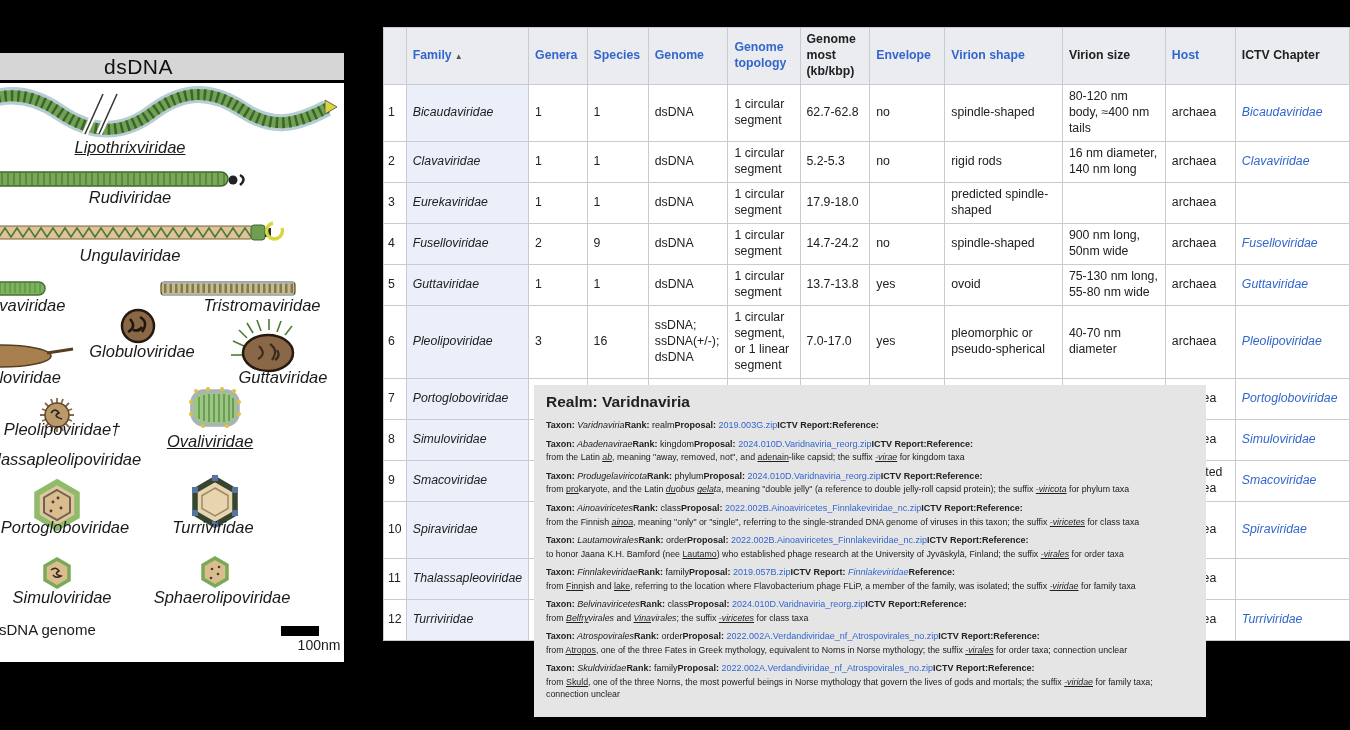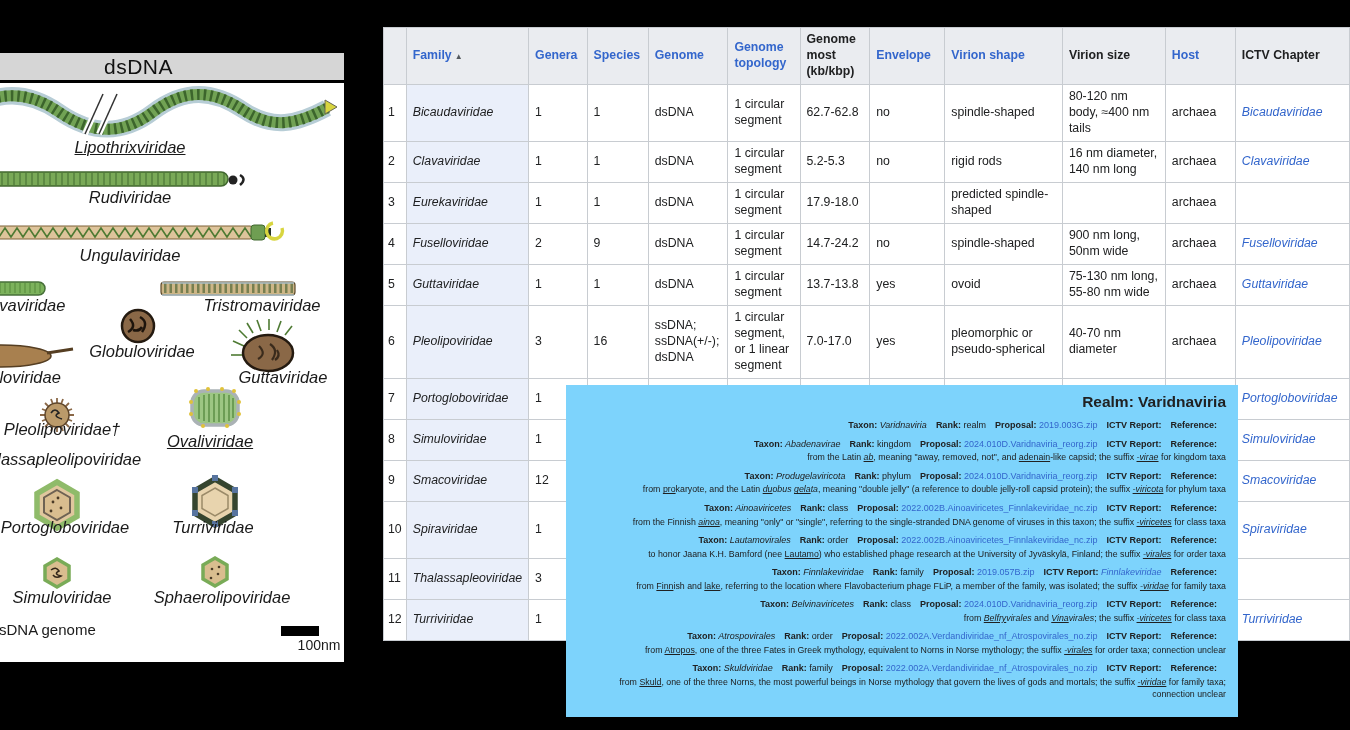--- a/index.html
+++ b/index.html
@@ -39,28 +39,28 @@
   }
   table.wikitable th{background:#eaecf0;font-weight:bold;color:#202122;}
   table.wikitable th.link-head{color:#3366cc;cursor:pointer;}
   table.wikitable td.numcol{padding:4px 4px;color:#202122;}
   table.wikitable td.famcol{background:#eaeffa;font-style:italic;}
   .sort-arrow{font-size:8px;color:#54595d;margin-left:3px;font-style:normal;}
   a.tlink{color:#3366cc;text-decoration:none;font-style:italic;cursor:pointer;}
 
   
   #doc{
-    position:absolute;left:566px;top:385px;width:672px;min-height:330px;
-    background:#7dd3fc;padding:8px 12px 10px 12px;box-sizing:border-box;text-align:right;
+    position:absolute;left:534px;top:385px;width:672px;min-height:330px;
+    background:#e5e5e5;padding:8px 12px 10px 12px;box-sizing:border-box;
   }
   #doc-title{font-size:15.5px;font-weight:bold;color:#202122;margin:0 0 9px 0;}
   .doc-entry{margin-bottom:7px;}
   .doc-meta{font-size:9px;line-height:1.3;white-space:nowrap;}
   .doc-meta b{font-weight:bold;}
-  .doc-meta .grp{margin-right:9px;}
+  .doc-meta .grp{}
   .doc-meta i.taxname{font-style:italic;}
   .doc-meta a{color:#3366cc;text-decoration:none;cursor:pointer;}
   .doc-desc{font-size:8.8px;line-height:1.3;margin-top:2px;color:#202122;}
   .doc-desc .u{text-decoration:underline;}
   .doc-desc .it{font-style:italic;}
 </style>
 </head>
 <body>
 
 <div id="figure-panel">

